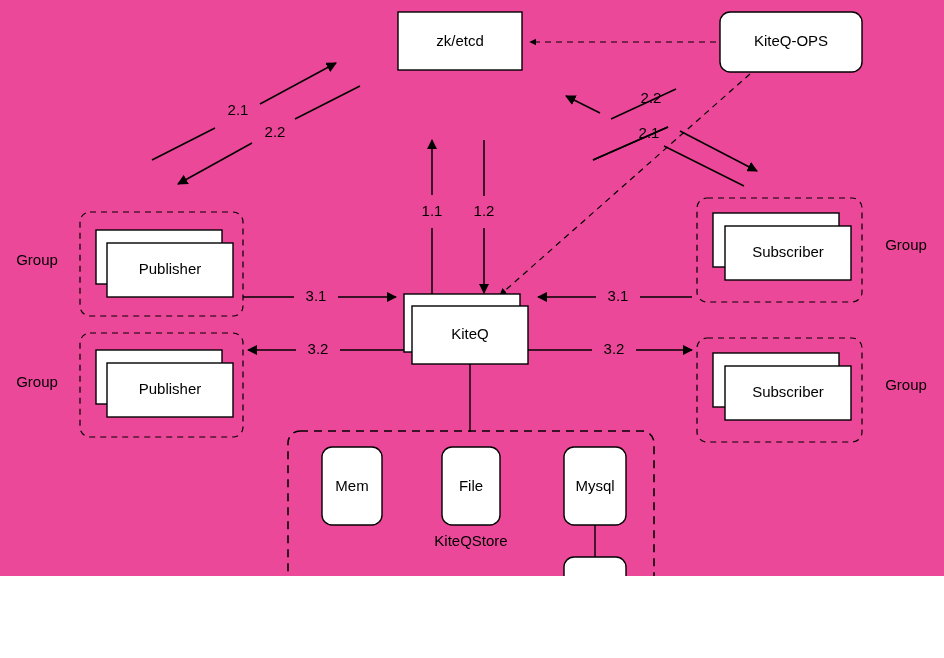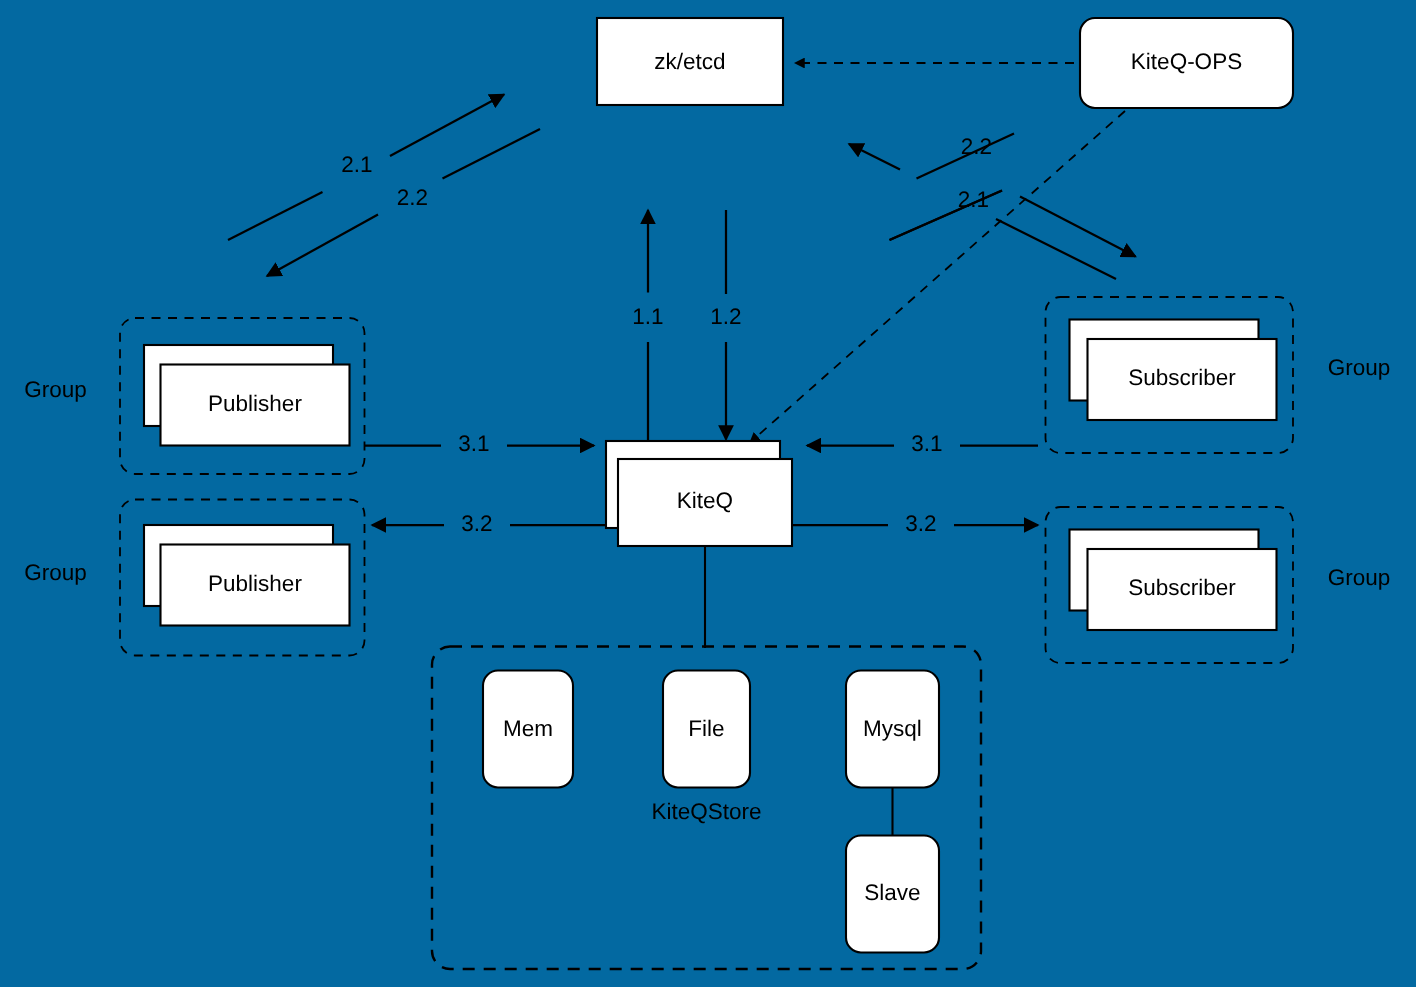--- a/index.html
+++ b/index.html
@@ -3,22 +3,22 @@
 <meta charset="utf-8">
 <style>
   html, body {
     margin: 0;
     padding: 0;
     background: #ffffff;
   }
   #diagram-root {
     position: relative;
     width: 944px;
-    height: 658px;
-    background: #0369a1;
+    height: 576px;
+    background: #ec4899;
     font-family: "Liberation Sans", sans-serif;
     overflow: hidden;
   }
   svg#diagram-svg {
     display: block;
     width: 944px;
     height: 658px;
   }
   .node-rect {
     fill: #ffffff;

